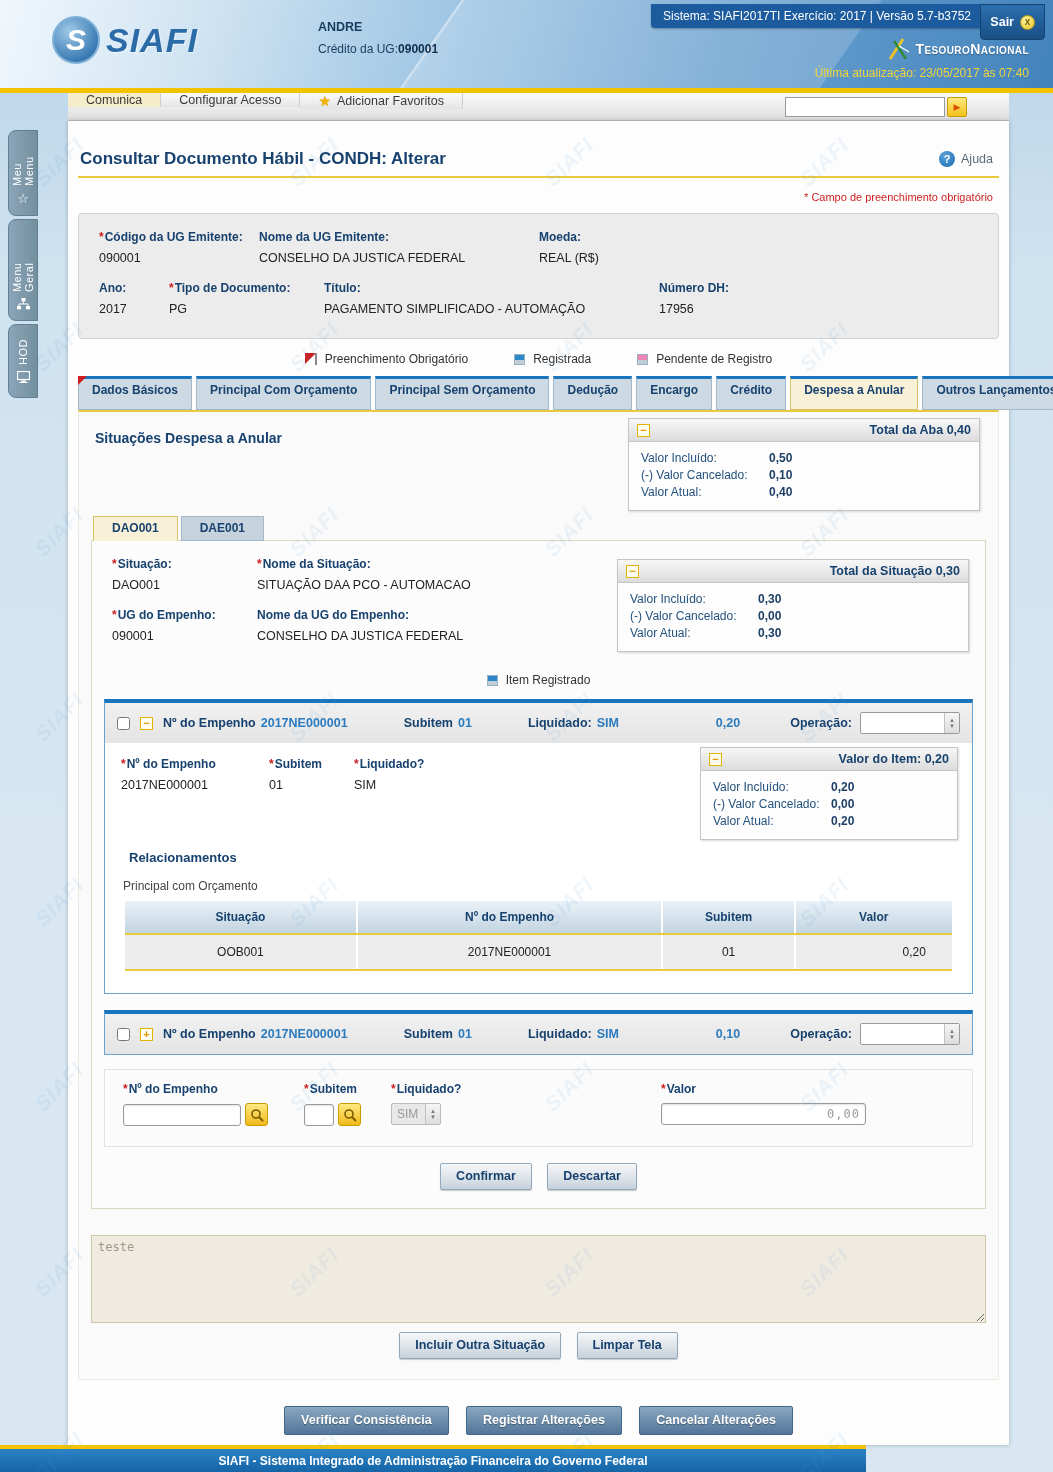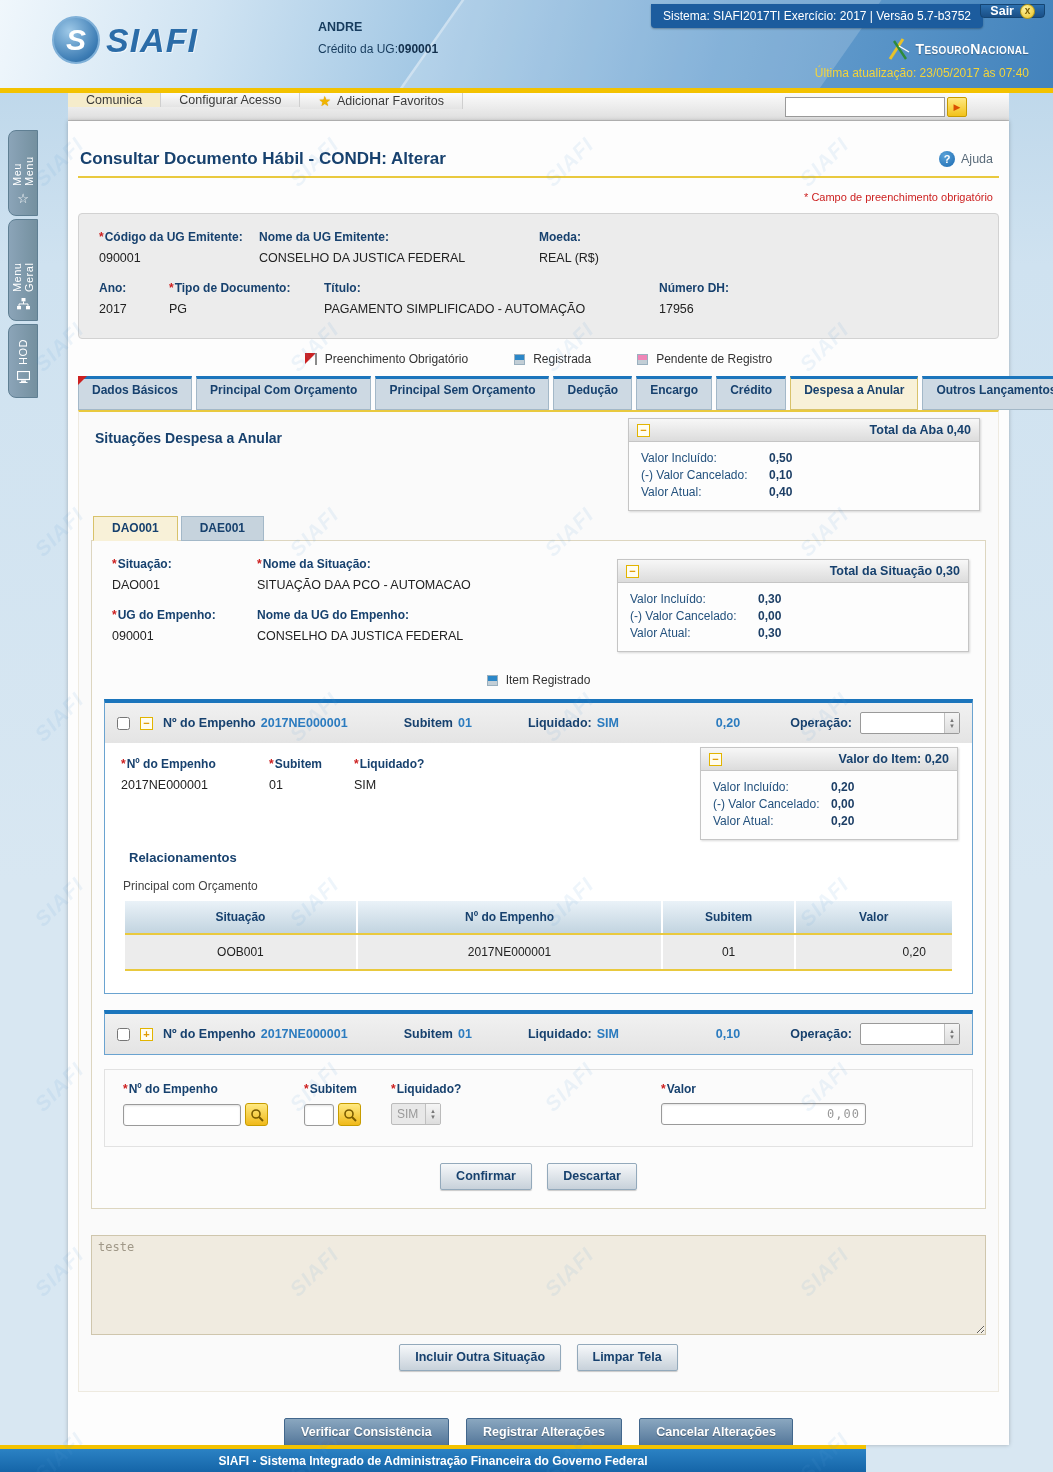--- a/index.html
+++ b/index.html
@@ -37,21 +37,21 @@
   .user-name { font-weight:bold; font-size:12.5px; color:#173c5e; }
   .user-ug { margin-top:8px; font-size:12px; color:#173c5e; }
   .user-ug b { color:#122f4c; }
   .sysinfo-bar {
     position:absolute; top:4px; right:70px; height:24px;
     background:#1c5c9e; color:#fff; font-size:12px;
     display:flex; align-items:center; padding:0 12px;
     border-radius:0 0 4px 4px; box-shadow:0 1px 2px rgba(0,0,0,.3);
   }
   .logout-btn {
-    position:absolute; top:4px; right:8px; height:14px;
+    position:absolute; top:4px; right:8px; height:36px;
     background:linear-gradient(#2c6fae,#1a4f86); color:#fff; font-size:12.5px; font-weight:bold;
     display:flex; align-items:center; gap:6px; padding:0 9px;
     border-radius:0 0 4px 4px; cursor:pointer; border:1px solid #144573;
   }
   .logout-x {
     width:15px; height:15px; border-radius:50%;
     background: radial-gradient(circle at 35% 30%, #fff3a0, #e8c223);
     border:1px solid #b99a12; color:#7a5c00; font-size:10px; font-weight:bold;
     display:flex; align-items:center; justify-content:center; line-height:1;
   }
@@ -219,21 +219,21 @@
   .form-btns { text-align:center; padding:16px 0 18px; }
   .btn-gray {
     display:inline-block; margin:0 6px; padding:5px 15px 6px; font-size:12.5px; font-weight:bold; color:#17416e;
     background:linear-gradient(#f6f8fa,#c7d1da); border:1px solid #93a9bb; border-radius:2px;
     box-shadow:0 1px 1px rgba(0,0,0,.2); cursor:pointer;
   }
   
   .obs-block { margin:20px 12px 0; }
   .obs-label { font-size:12.5px; }
   .obs-textarea {
-    width:100%; height:100px; margin-top:6px; resize:both;
+    width:100%; height:88px; margin-top:6px; resize:both;
     background:#f0ebe0; border:1px solid #cfc6ad;
     font-family:"DejaVu Sans Mono", monospace; font-size:12px; color:#a09888; padding:4px 6px;
   }
   .section-btns { text-align:center; padding:6px 0 4px; }
   
   .bottom-btns { text-align:center; margin-top:26px; }
   .btn-blue {
     display:inline-block; margin:0 7px; padding:6px 16px 7px; font-size:12.5px; font-weight:bold; color:#fff;
     background:linear-gradient(#8aa7c0,#527598); border:1px solid #42678c; border-radius:2px;
     text-shadow:0 1px 1px rgba(0,0,0,.35); cursor:pointer;

